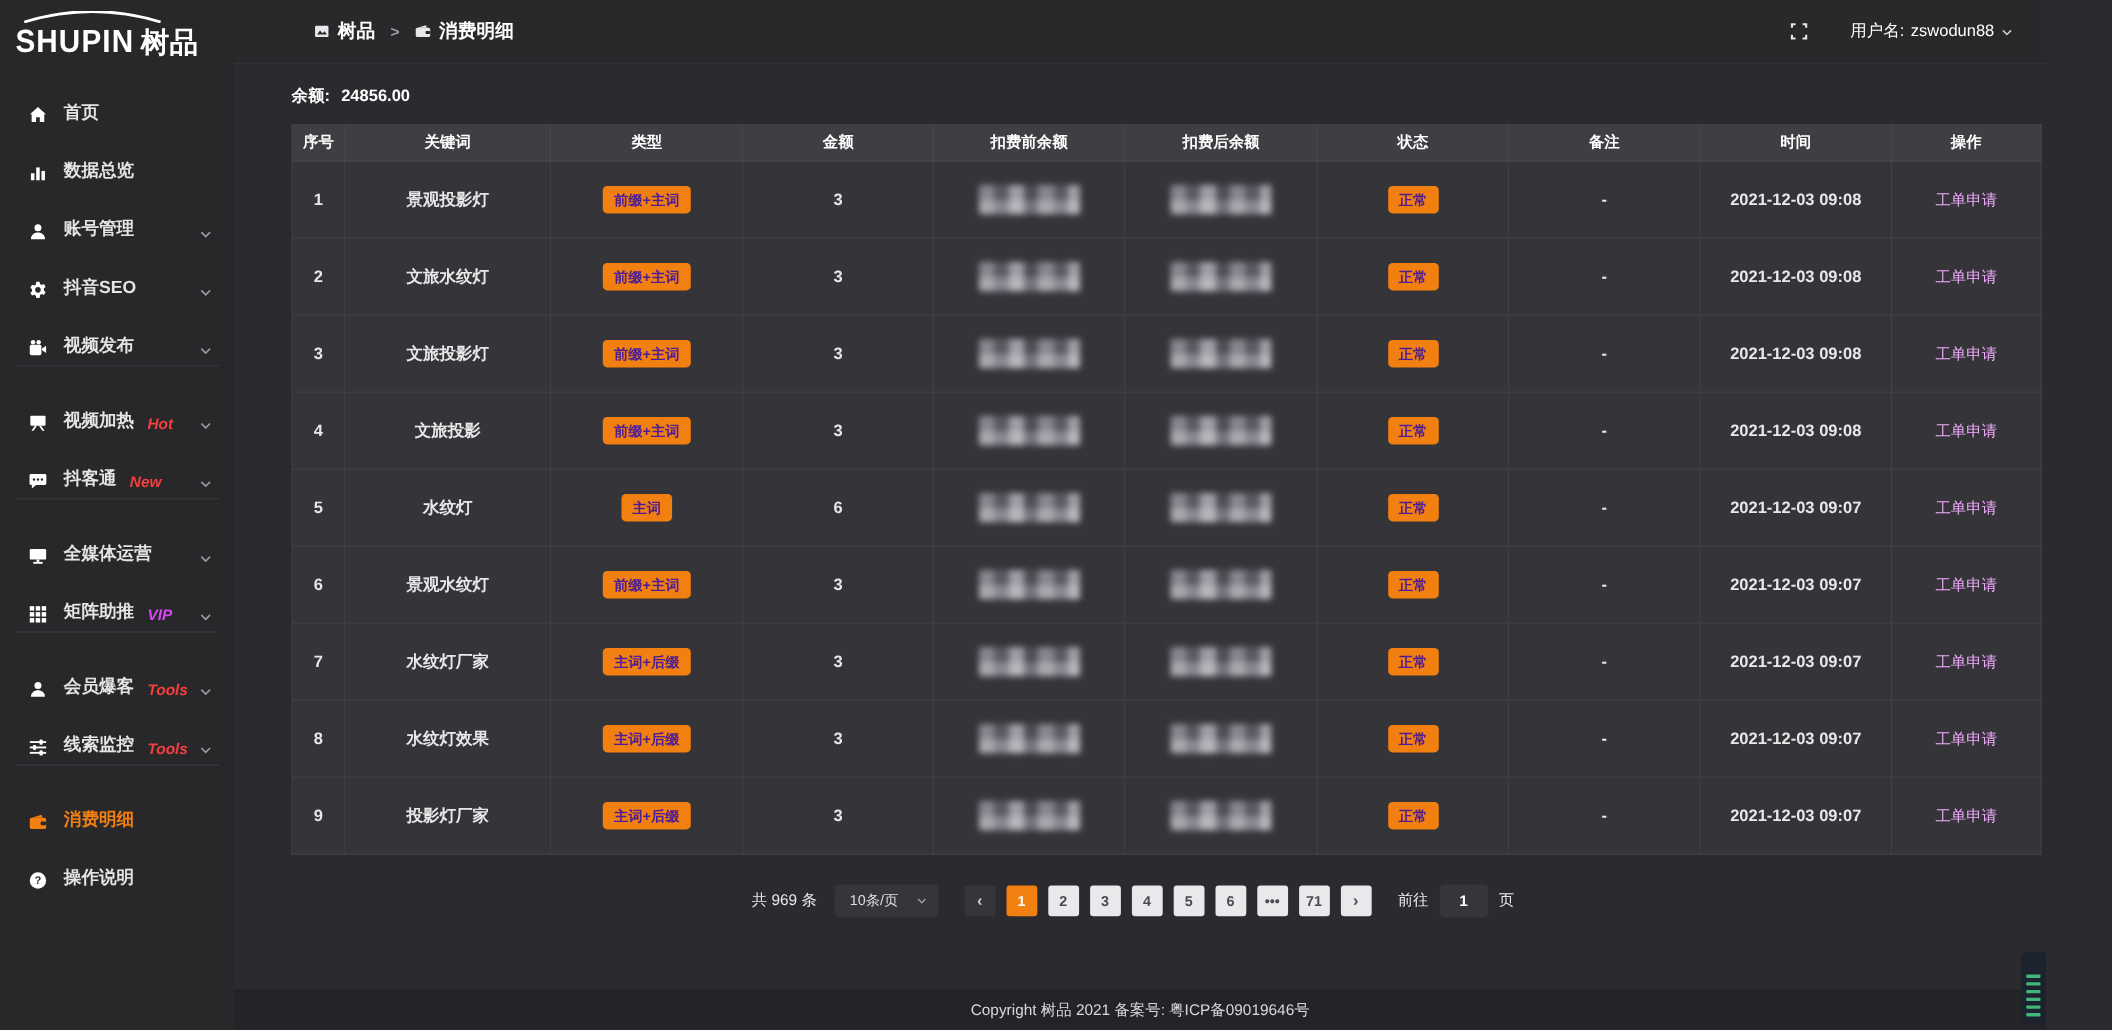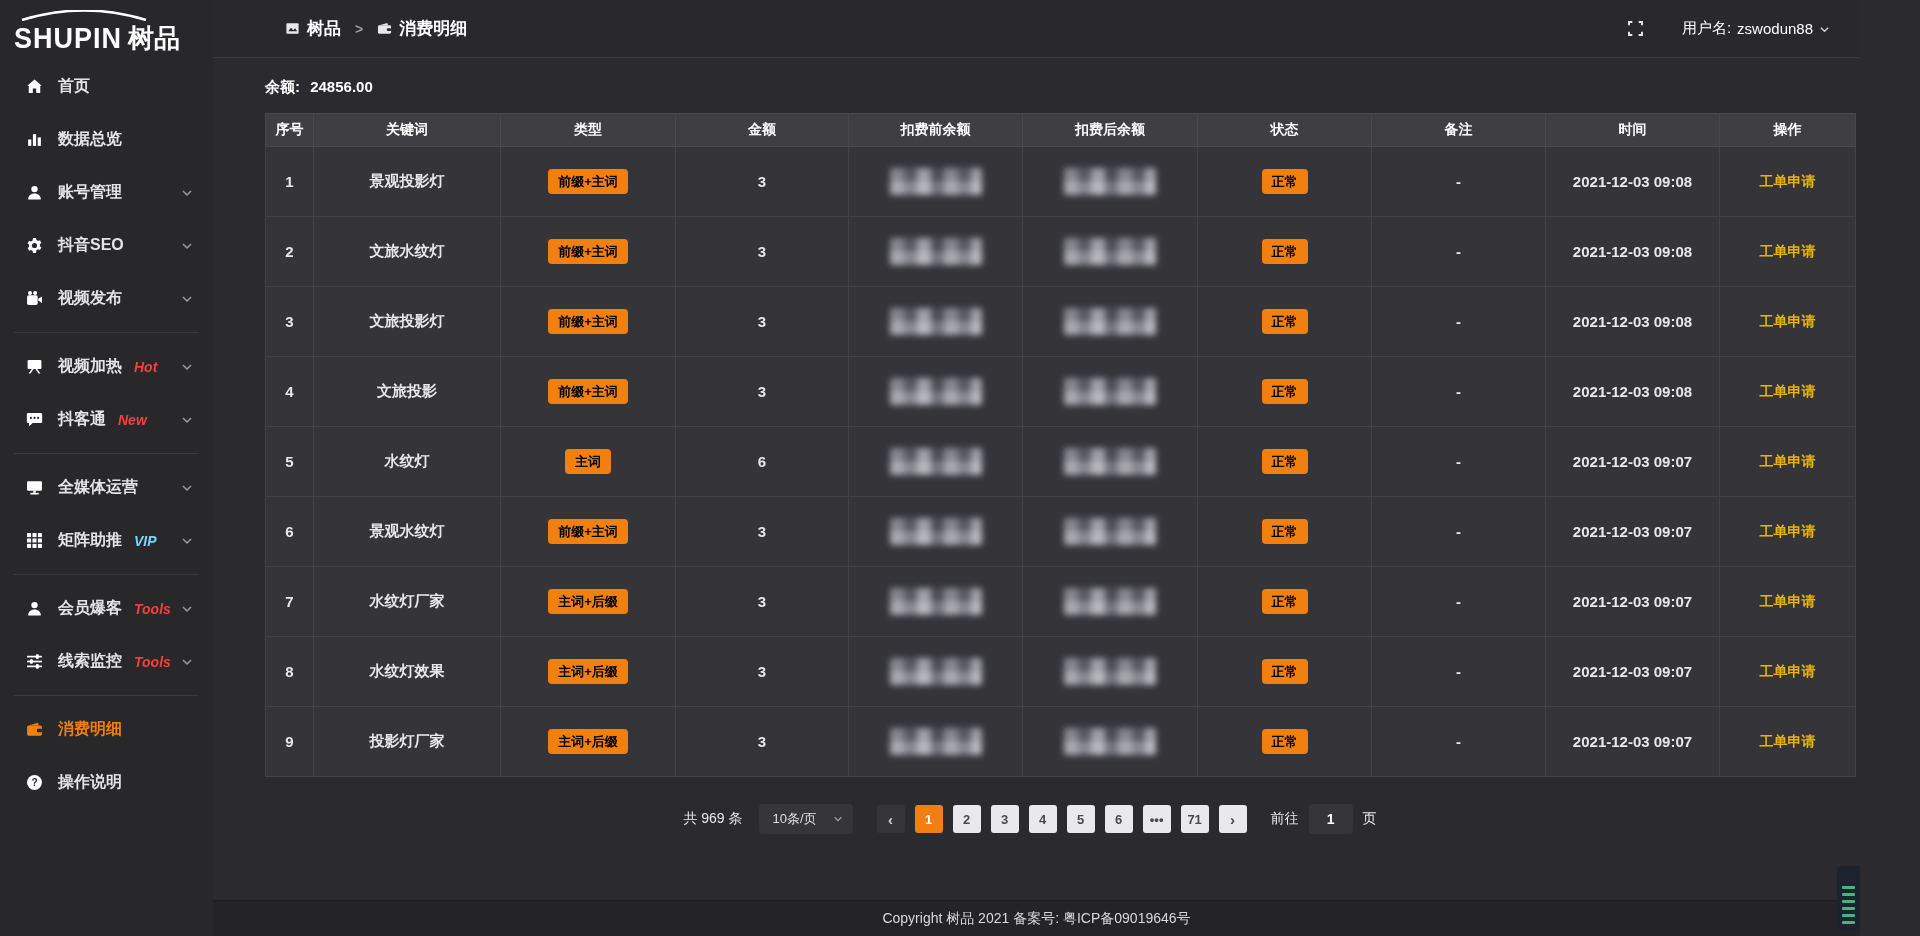--- a/index.html
+++ b/index.html
@@ -8,21 +8,21 @@
   .app { display:flex; width:1860px; height:936px; position:relative; }
 
   
   .sidebar { width:213px; flex:0 0 213px; background:#28282b; height:100%; }
   .logo { padding:10px 0 4px 14px; height:60px; }
   .logo-arc { display:block; margin-left:4px; }
   .logo-row { display:flex; align-items:baseline; white-space:nowrap; }
   .logo-en { color:#fff; font-weight:900; font-size:27px; letter-spacing:1px;
     transform:scaleY(1.08); display:inline-block; }
   .logo-cn { color:#fff; font-weight:900; font-size:26px; margin-left:6px; }
-  .side-item { display:flex; align-items:center; height:53px; padding:0 20px 0 25px;
+  .side-item { display:flex; align-items:flex-end; height:53px; padding:0 20px 0 25px;
     color:#e4e4e6; cursor:pointer; }
   .side-icon { width:19px; height:17px; display:inline-flex; align-items:center;
     justify-content:center; color:#ffffff; flex:0 0 19px; }
   .side-item.active { color:#f28011; }
   .side-item.active .side-icon { color:#f28011; }
   .side-label { font-size:16px; font-weight:700; margin-left:14px; white-space:nowrap; }
   .side-badge { font-size:14px; font-weight:700; font-style:italic; margin-left:12px; }
   .side-chevron { margin-left:auto; color:#9c9ca0; display:inline-flex; }
   .side-divider { border-top:1px solid #3a3a3e; margin:7px 14px; }
 
@@ -44,23 +44,23 @@
   .balance { padding:20px 0 16px 0; color:#fff; font-size:15px; font-weight:700; }
   .balance .balance-value { margin-left:6px; }
 
   table.data { width:100%; border-collapse:collapse; table-layout:fixed;
     border:1px solid #454549; }
   table.data th { background:#3e3e43; color:#fff; font-size:14px; font-weight:700;
     height:33px; border:1px solid #48484d; }
   table.data td { background:#343439; color:#e8e8e9; font-size:15px; font-weight:700;
     height:70px; text-align:center; border:1px solid #434347; }
   td.remark { color:#9c9ca0; font-weight:400; }
-  .badge { display:inline-block; background:#f28011; color:#000000; font-size:13px;
+  .badge { display:inline-block; background:#f28011; color:#4c1d95; font-size:13px;
     font-weight:700; padding:6px 10px; border-radius:4px; line-height:1; white-space:nowrap; }
-  .action-link { color:#eab308; font-weight:700; font-size:14px; cursor:pointer; text-decoration:none; }
+  .action-link { color:#f0abfc; font-weight:400; font-size:14px; cursor:pointer; text-decoration:none; }
   .blur-blob { width:92px; height:27px; margin:0 auto; border-radius:2px; filter:blur(3px); opacity:.8;
     background:
       linear-gradient(180deg, rgba(90,90,96,.55) 0 50%, rgba(205,205,212,.55) 50% 100%),
       repeating-linear-gradient(90deg, #a9a9af 0 14px, #76767c 14px 27px, #c3c3c9 27px 41px, #64646a 41px 54px);
     background-blend-mode:overlay; }
 
   
   .pager { margin-top:27px; display:flex; align-items:center; justify-content:center; gap:10px; }
   .pg-total { color:#e8e8e9; font-size:14px; margin-right:6px; }
   .pg-size { background:#35353a; color:#dfdfe2; height:30px; border-radius:4px;
@@ -240,21 +240,21 @@
               <rect x="11.2" y="1" width="3.8" height="3.8"></rect>
               <rect x="1" y="6.1" width="3.8" height="3.8"></rect>
               <rect x="6.1" y="6.1" width="3.8" height="3.8"></rect>
               <rect x="11.2" y="6.1" width="3.8" height="3.8"></rect>
               <rect x="1" y="11.2" width="3.8" height="3.8"></rect>
               <rect x="6.1" y="11.2" width="3.8" height="3.8"></rect>
               <rect x="11.2" y="11.2" width="3.8" height="3.8"></rect>
             </svg>
           </span>
     <span class="side-label">矩阵助推</span>
-    <span class="side-badge" style="color: #7dd3fc;">VIP</span>
+    <span class="side-badge" style="color: #d946ef;">VIP</span>
     <span class="side-chevron">
       <svg width="12" height="12" viewBox="0 0 12 12">
               <path d="M2 4l4 4 4-4" stroke="currentColor" stroke-width="1.5" fill="none"></path>
             </svg>
     </span>
   </div>
 
   <div class="side-divider"></div>
 
   <div class="side-item">

